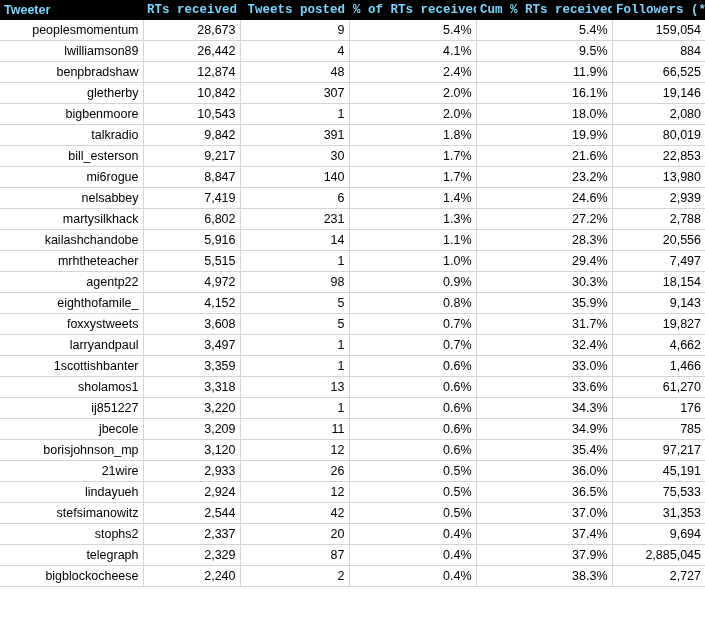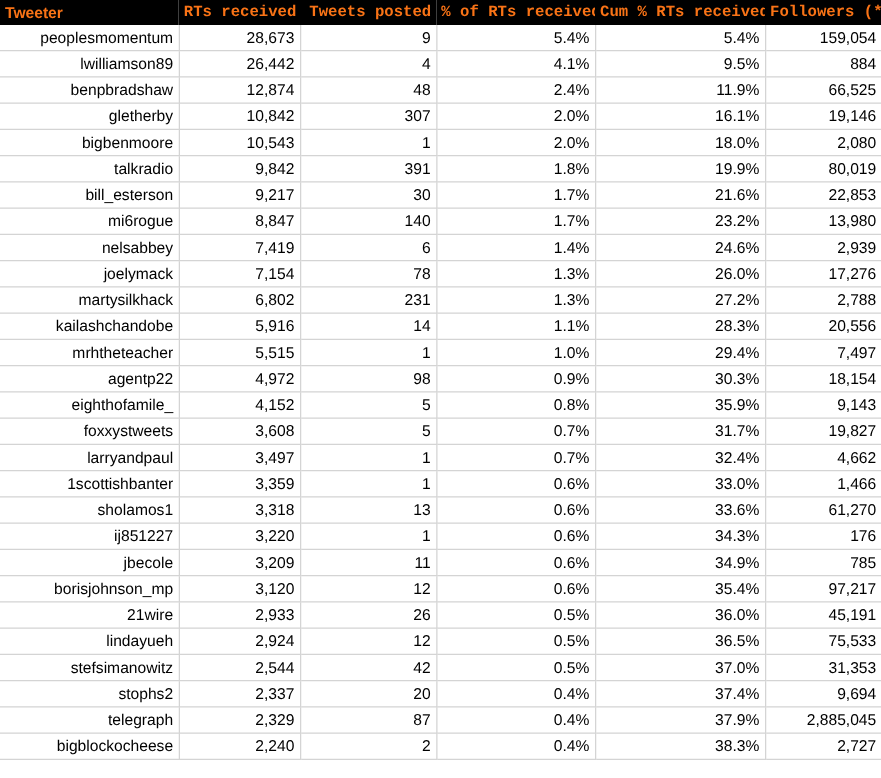--- a/index.html
+++ b/index.html
@@ -29,21 +29,21 @@
   }
   table.grid col.c-tweeter   { width: 143px; }
   table.grid col.c-rts       { width: 97px;  }
   table.grid col.c-tweets    { width: 109px; }
   table.grid col.c-pct       { width: 127px; }
   table.grid col.c-cum       { width: 136px; }
   table.grid col.c-followers { width: 93px;  }
 
   thead th {
     background: #000000;
-    color: #f97316;
+    color: #7dd3fc;
     font-weight: bold;
     font-size: 12.5px;
     height: 20px;
     line-height: 20px;
     padding: 0 4px;
     border: none;
     white-space: nowrap;
     overflow: hidden;
   }
   thead th.left  { text-align: left; }
@@ -153,28 +153,20 @@
         </tr>
         <tr>
           <td class="left">nelsabbey</td>
           <td class="right">7,419</td>
           <td class="right">6</td>
           <td class="right">1.4%</td>
           <td class="right">24.6%</td>
           <td class="right last">2,939</td>
         </tr>
         <tr>
-          <td class="left">joelymack</td>
-          <td class="right">7,154</td>
-          <td class="right">78</td>
-          <td class="right">1.3%</td>
-          <td class="right">26.0%</td>
-          <td class="right last">17,276</td>
-        </tr>
-        <tr>
           <td class="left">martysilkhack</td>
           <td class="right">6,802</td>
           <td class="right">231</td>
           <td class="right">1.3%</td>
           <td class="right">27.2%</td>
           <td class="right last">2,788</td>
         </tr>
         <tr>
           <td class="left">kailashchandobe</td>
           <td class="right">5,916</td>

